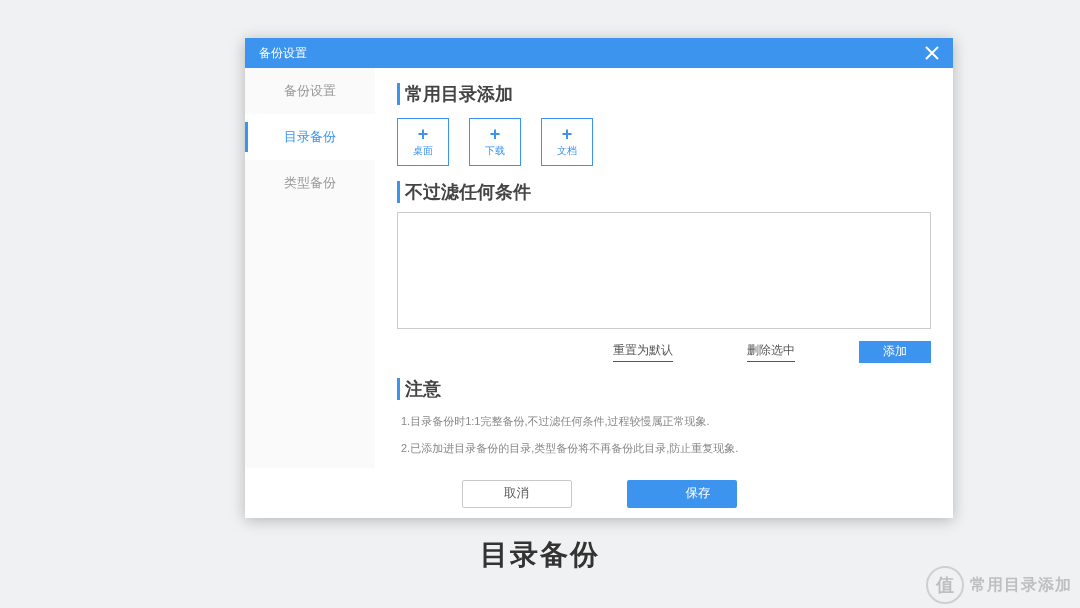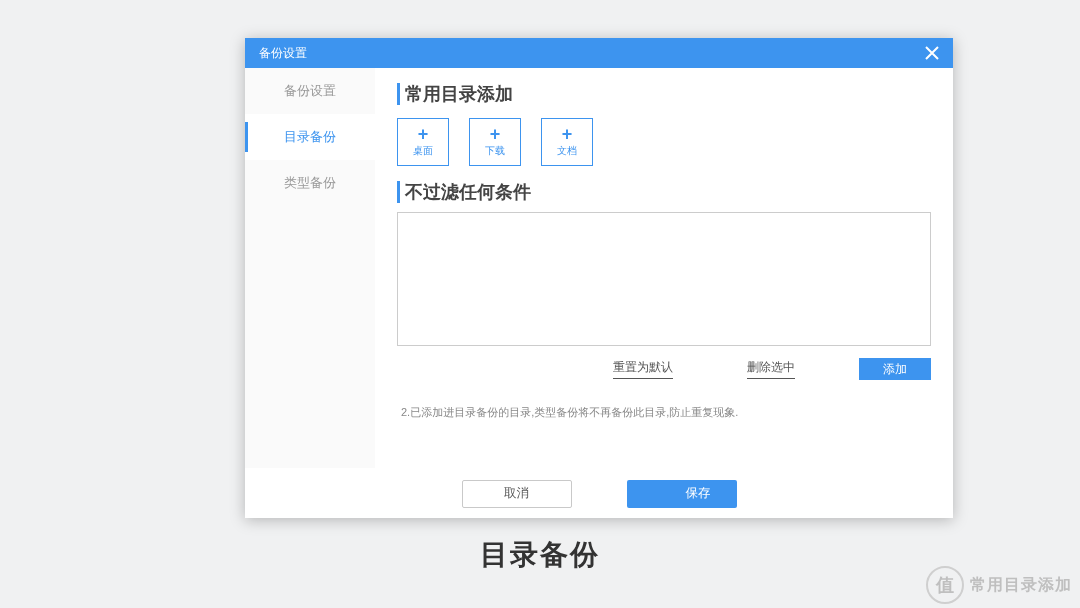--- a/index.html
+++ b/index.html
@@ -119,20 +119,22 @@
 
       <div class="sec-head">不过滤任何条件</div>
       <div class="full-list"></div>
 
       <div class="actions-row">
         <span class="act-link">重置为默认</span>
         <span class="act-link">删除选中</span>
         <button class="btn-add">添加</button>
       </div>
 
+      <div class="sec-head">注意</div>
+      <div class="note-line">1.目录备份时1:1完整备份,不过滤任何条件,过程较慢属正常现象.</div>
       <div class="note-line" style="margin-top:10px">2.已添加进目录备份的目录,类型备份将不再备份此目录,防止重复现象.</div>
     </div>
   </div>
 
   <div class="footer">
     <button class="btn btn-cancel">取消</button>
     <button class="btn btn-save">保存</button>
   </div>
 </div>
 

